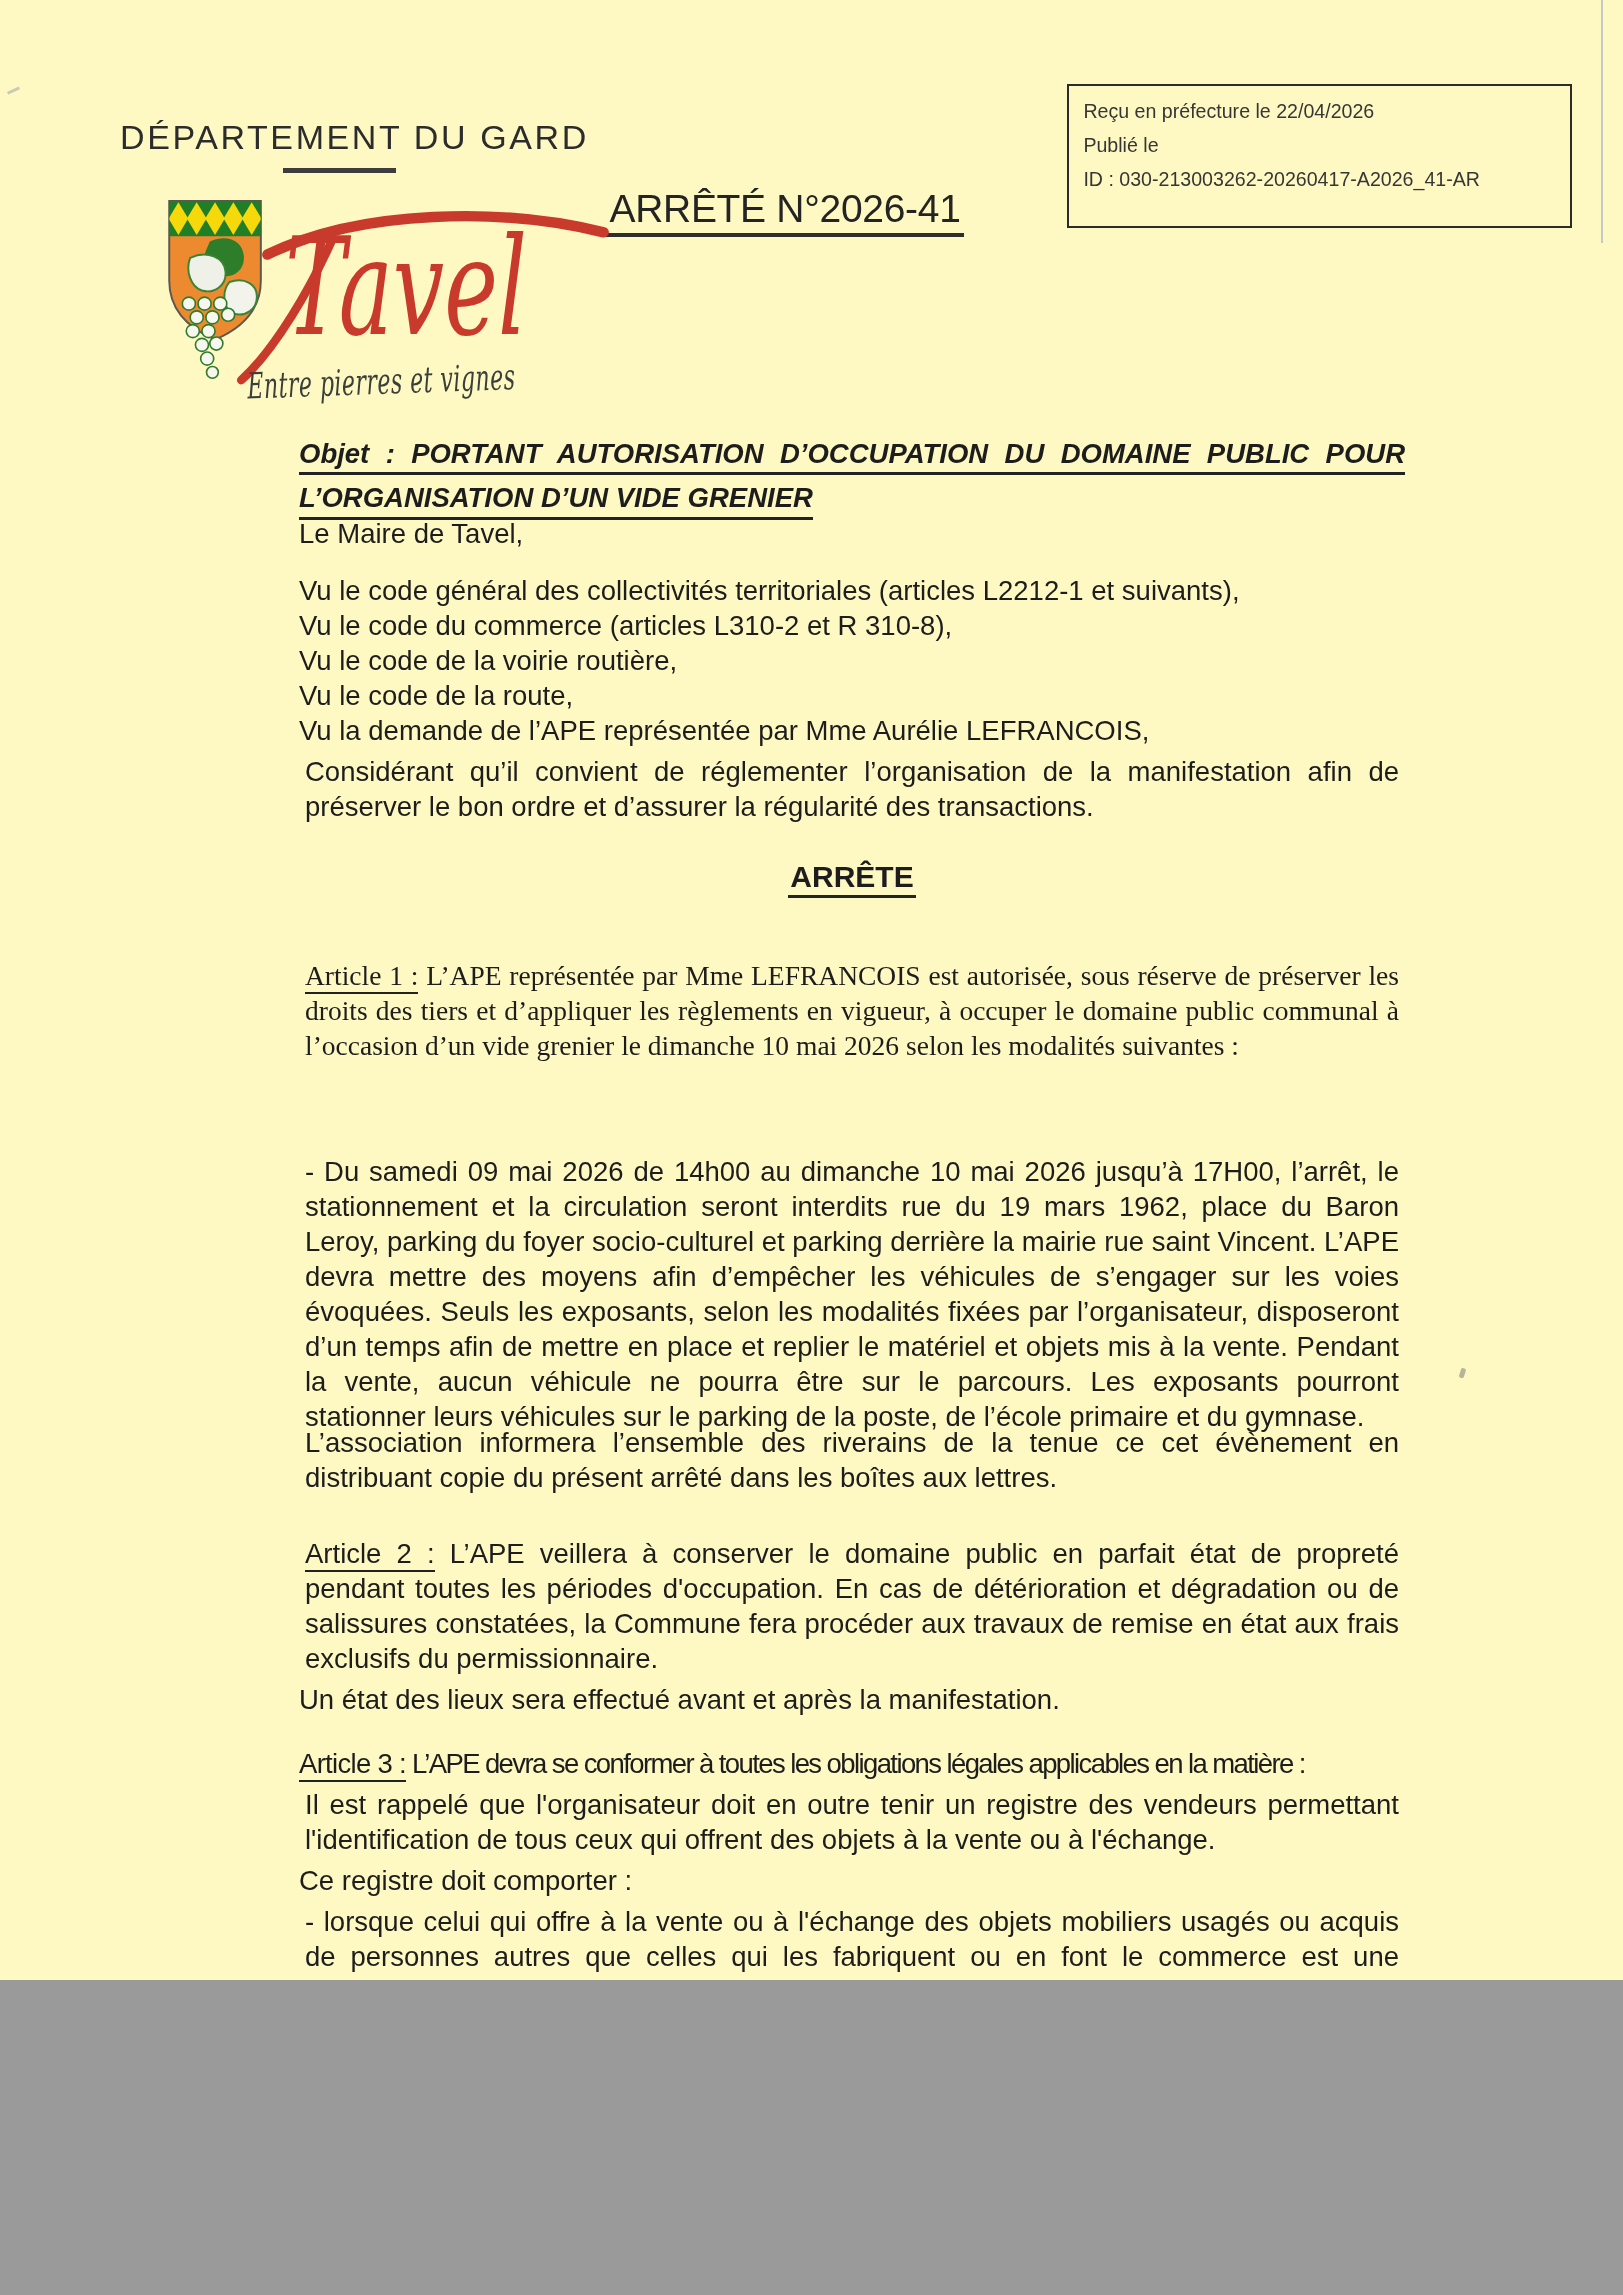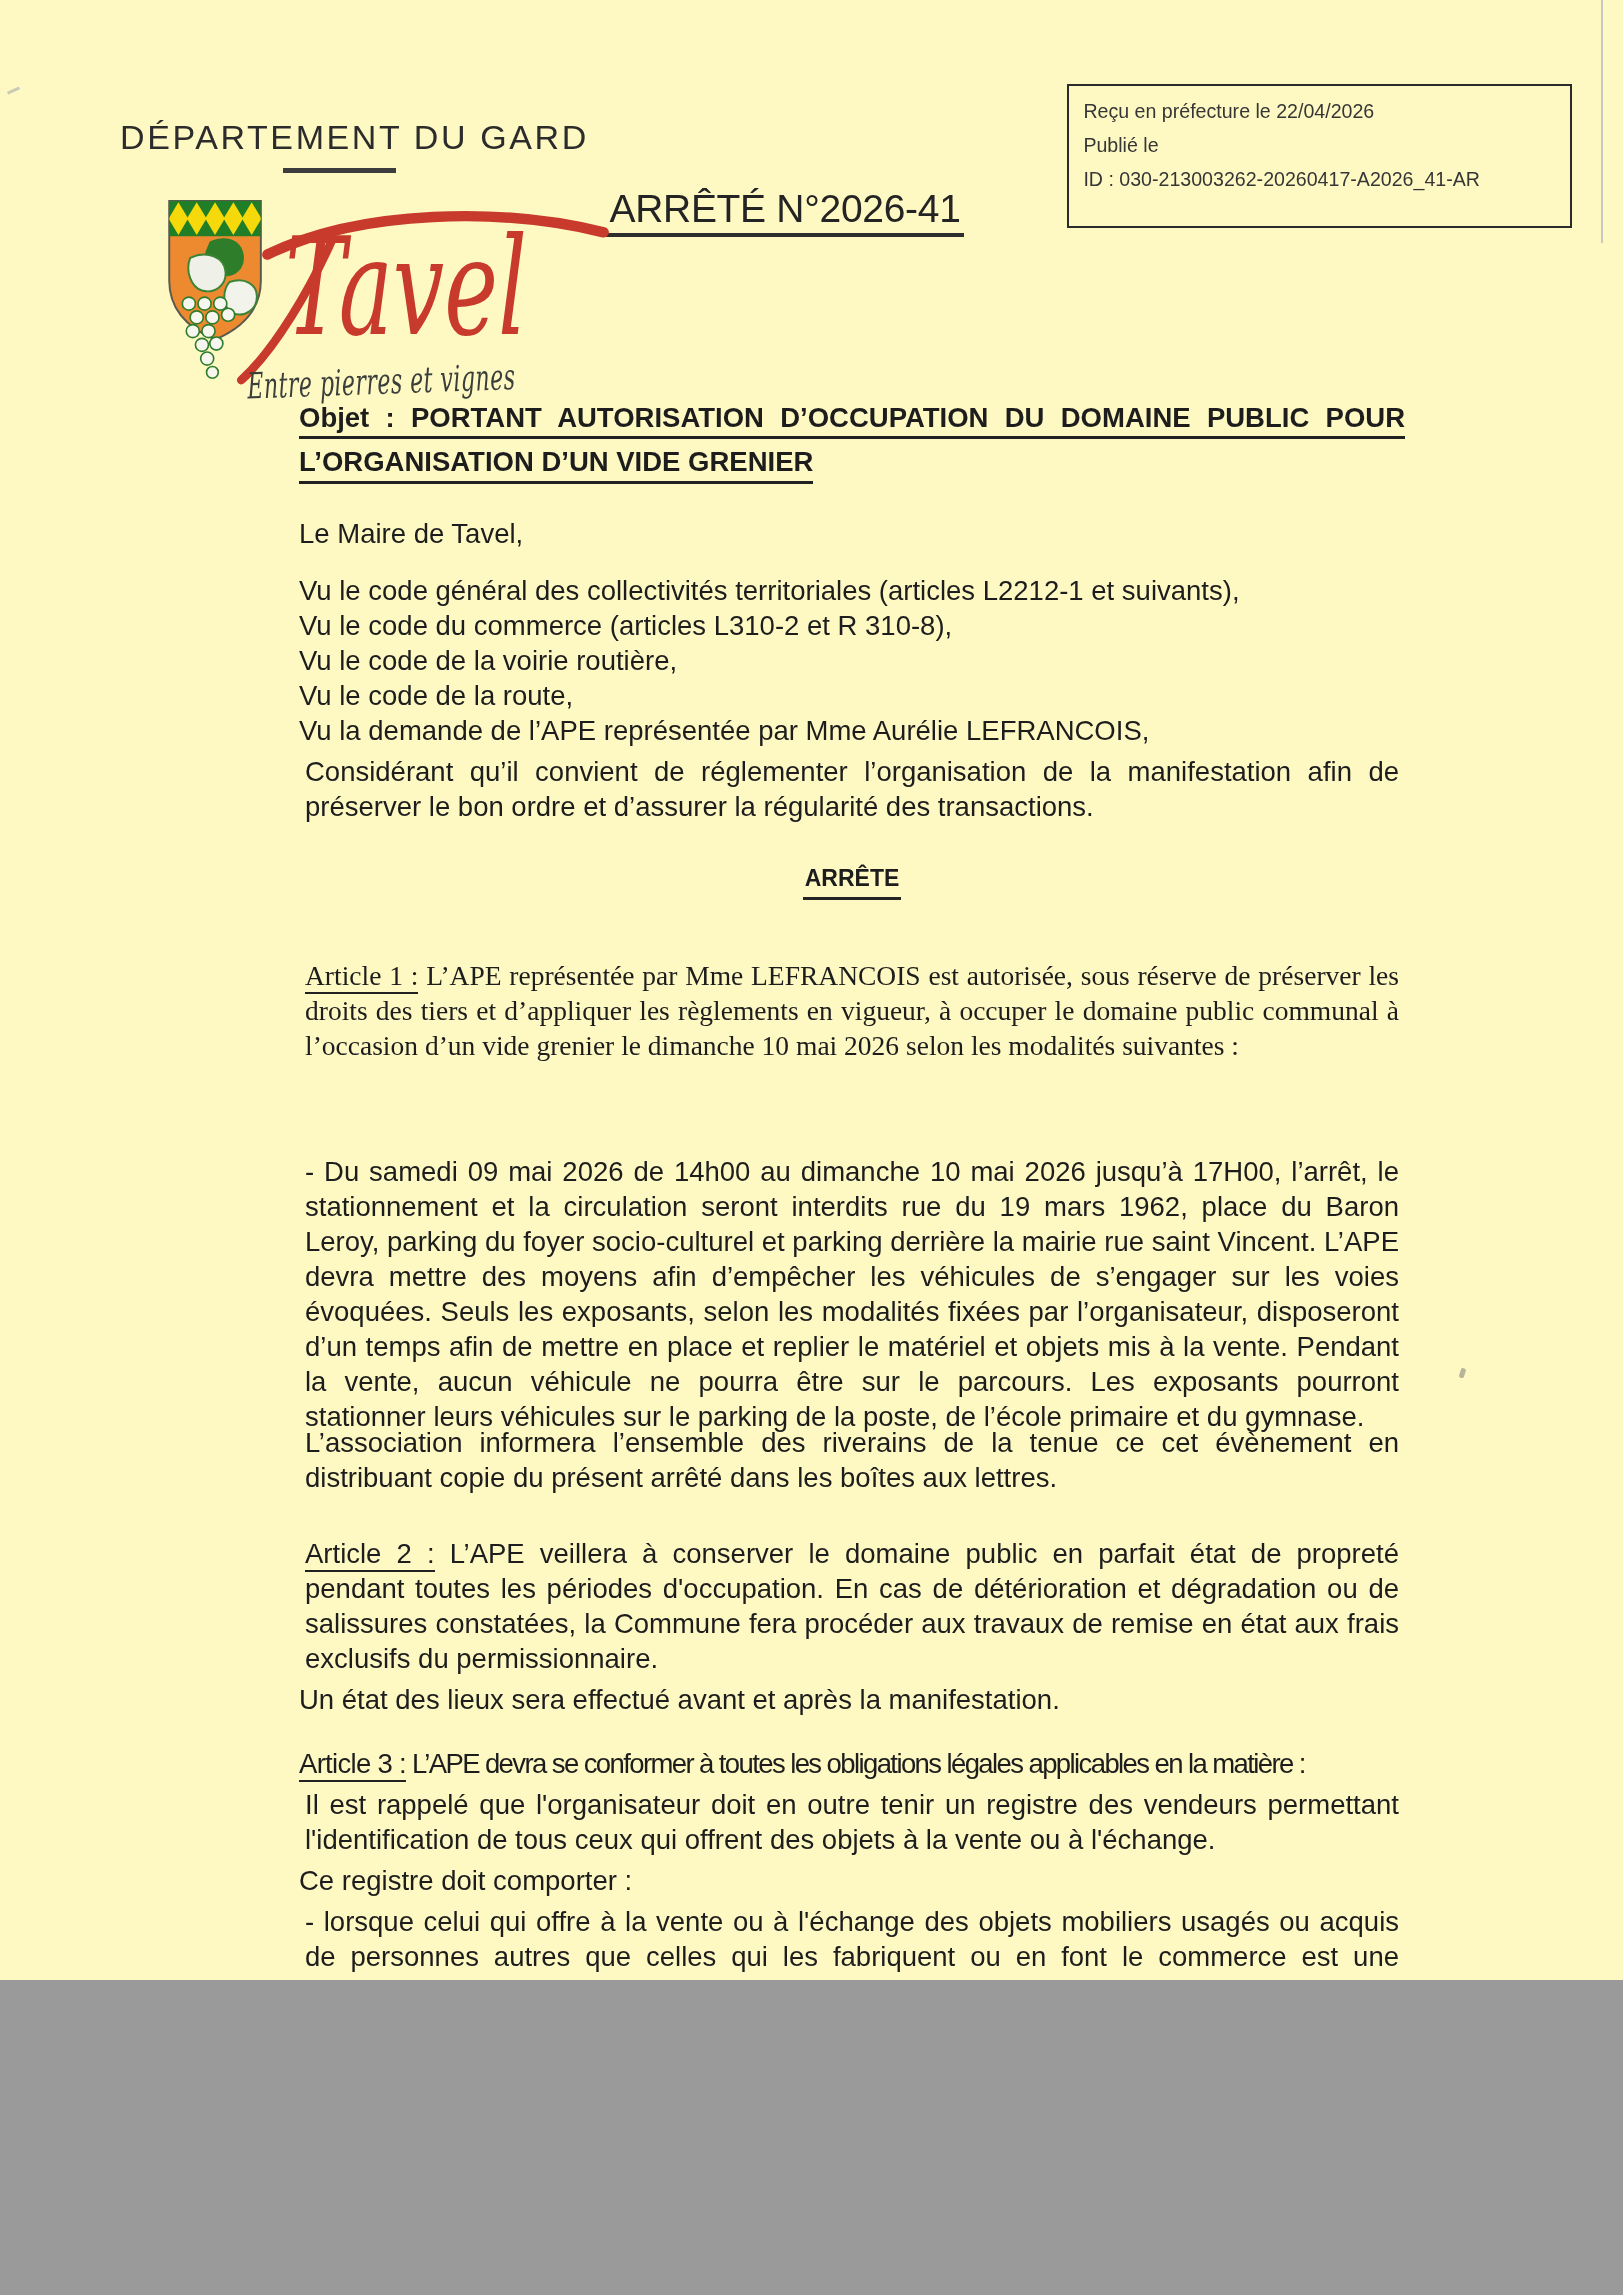--- a/index.html
+++ b/index.html
@@ -24,29 +24,29 @@
   .logo{position:absolute;left:164px;top:189px;width:458px;height:226px;}
   .logo text.script{font-family:"DejaVu Serif",serif;font-style:italic;font-size:205px;fill:#c83a2c;}
   .logo text.tagline{font-family:"DejaVu Serif",serif;font-style:italic;font-size:55px;
                      fill:#3b3f3b;letter-spacing:1px;}
 
   
   .blk{position:absolute;left:299px;width:1106px;font-size:27.5px;line-height:35px;}
   .para{margin:6px;text-align:justify;}
   .lbl{border-bottom:2.6px solid #222;padding-bottom:0.7px;}
 
-  .objet{top:400px;font-weight:700;}
+  .objet{top:436px;font-weight:700;font-style:italic;}
   .objet-l1{text-align:justify;text-align-last:justify;border-bottom:3.3px solid #222;
             padding-bottom:1.3px;margin-bottom:5.2px;}
   .objet-l2{display:inline-block;border-bottom:3.3px solid #222;padding-bottom:1.3px;}
 
   .maire{top:516px;}
   .vu{top:573px;}
   .arrete-head{top:859px;text-align:center;}
-  .arrete-title{display:inline-block;font-size:23px;font-weight:700;
+  .arrete-title{display:inline-block;font-size:30px;font-weight:700;
                 border-bottom:3.9px solid #242424;padding:0 2px 1.3px 2px;}
   .art1{top:952px;font-family:Liberation Serif, serif;}
   .dash{top:1148px;}
   .assoc{top:1419px;}
   .art2{top:1530px;}
   .art3{top:1746px;}
   .a3head{white-space:nowrap;letter-spacing:-1.6px;}
   .a3head .lbl{letter-spacing:-0.7px;}
 
   

